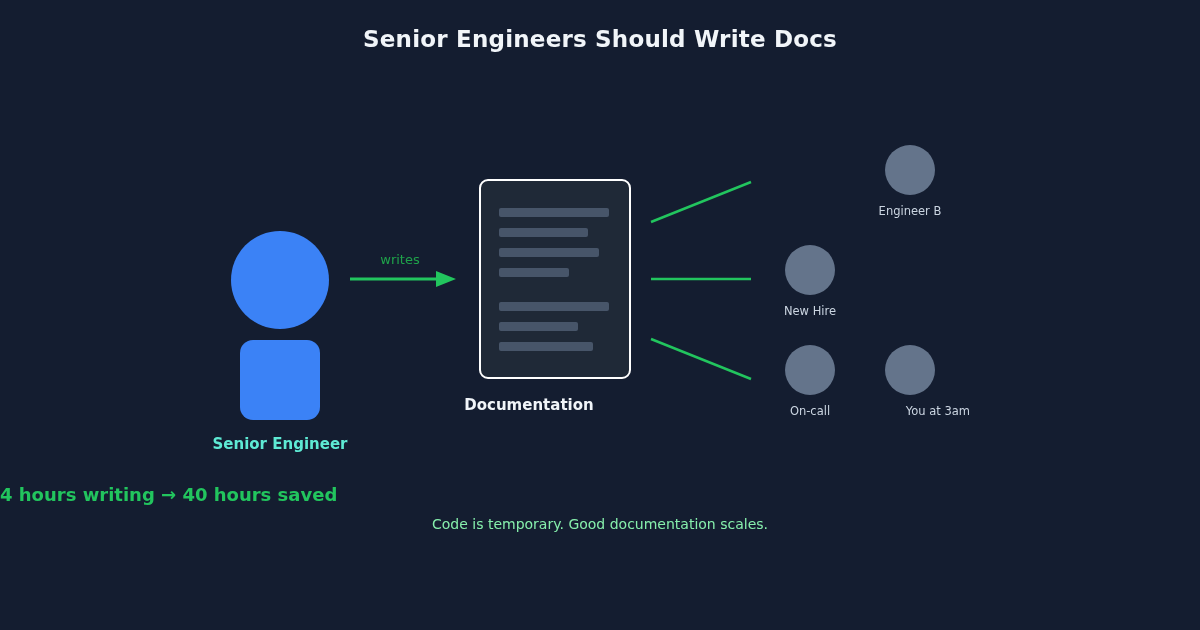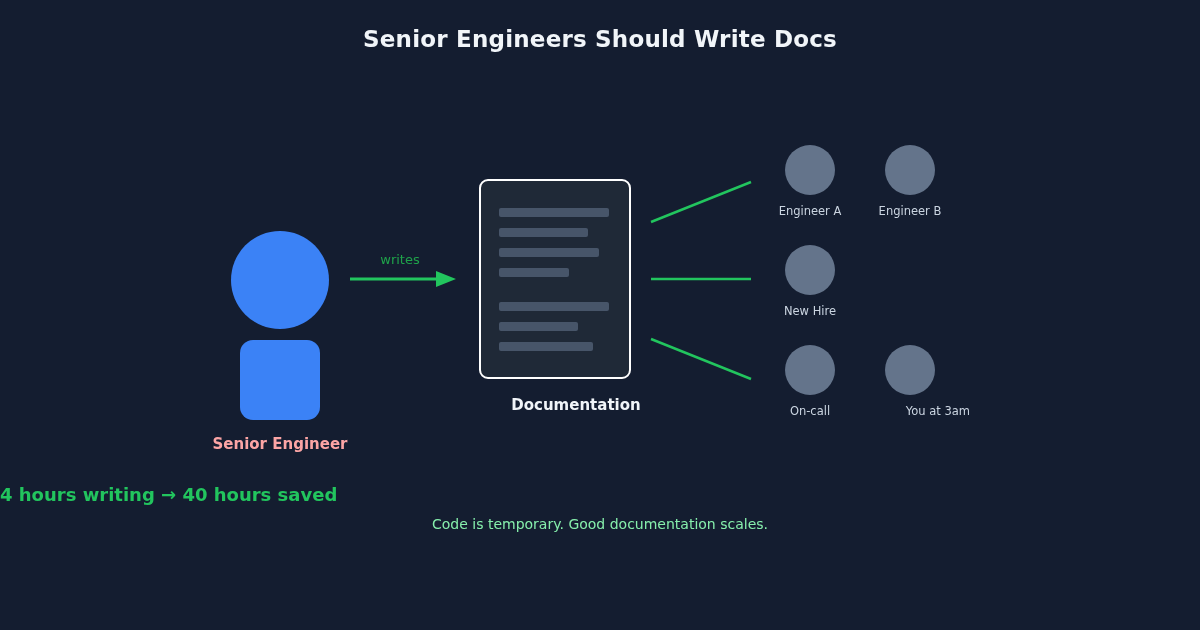--- a/index.html
+++ b/index.html
@@ -64,21 +64,21 @@
     background: #3b82f6;
   }
   .author-label {
     position: absolute;
     left: 180px;
     top: 435px;
     width: 200px;
     text-align: center;
     font-size: 15px;
     font-weight: bold;
-    color: #fca5a5;
+    color: #5eead4;
   }
 
   
   .writes-label {
     position: absolute;
     left: 350px;
     top: 252px;
     width: 100px;
     text-align: center;
     font-size: 13px;
@@ -110,21 +110,21 @@
   }
   .doc-line {
     height: 9px;
     border-radius: 2px;
     background: #475569;
     margin-bottom: 11px;
   }
   .doc-line.gap { margin-bottom: 25px; }
   .doc-label {
     position: absolute;
-    left: 476px;
+    left: 429px;
     top: 396px;
     width: 200px;
     text-align: center;
     font-size: 15px;
     font-weight: bold;
     color: #f1f5f9;
   }
 
   
   .connectors {
@@ -203,24 +203,20 @@
     <div class="doc-line" style="width: 94px;"></div>
   </div>
   <div class="doc-label">Documentation</div>
 
   <svg class="connectors" width="1200" height="630">
     <line x1="651" y1="222" x2="751" y2="182" stroke="#22c55e" stroke-width="2.5"></line>
     <line x1="651" y1="279" x2="751" y2="279" stroke="#22c55e" stroke-width="2.5"></line>
     <line x1="651" y1="339" x2="751" y2="379" stroke="#22c55e" stroke-width="2.5"></line>
   </svg>
 
-  <div class="reader" style="left:750px;top:145px;">
-    <div class="reader-avatar"></div>
-    <div class="reader-label">Engineer A</div>
-  </div>
   <div class="reader" style="left:850px;top:145px;">
     <div class="reader-avatar"></div>
     <div class="reader-label">Engineer B</div>
   </div>
   <div class="reader" style="left:750px;top:245px;">
     <div class="reader-avatar"></div>
     <div class="reader-label">New Hire</div>
   </div>
   <div class="reader" style="left:750px;top:345px;">
     <div class="reader-avatar"></div>

